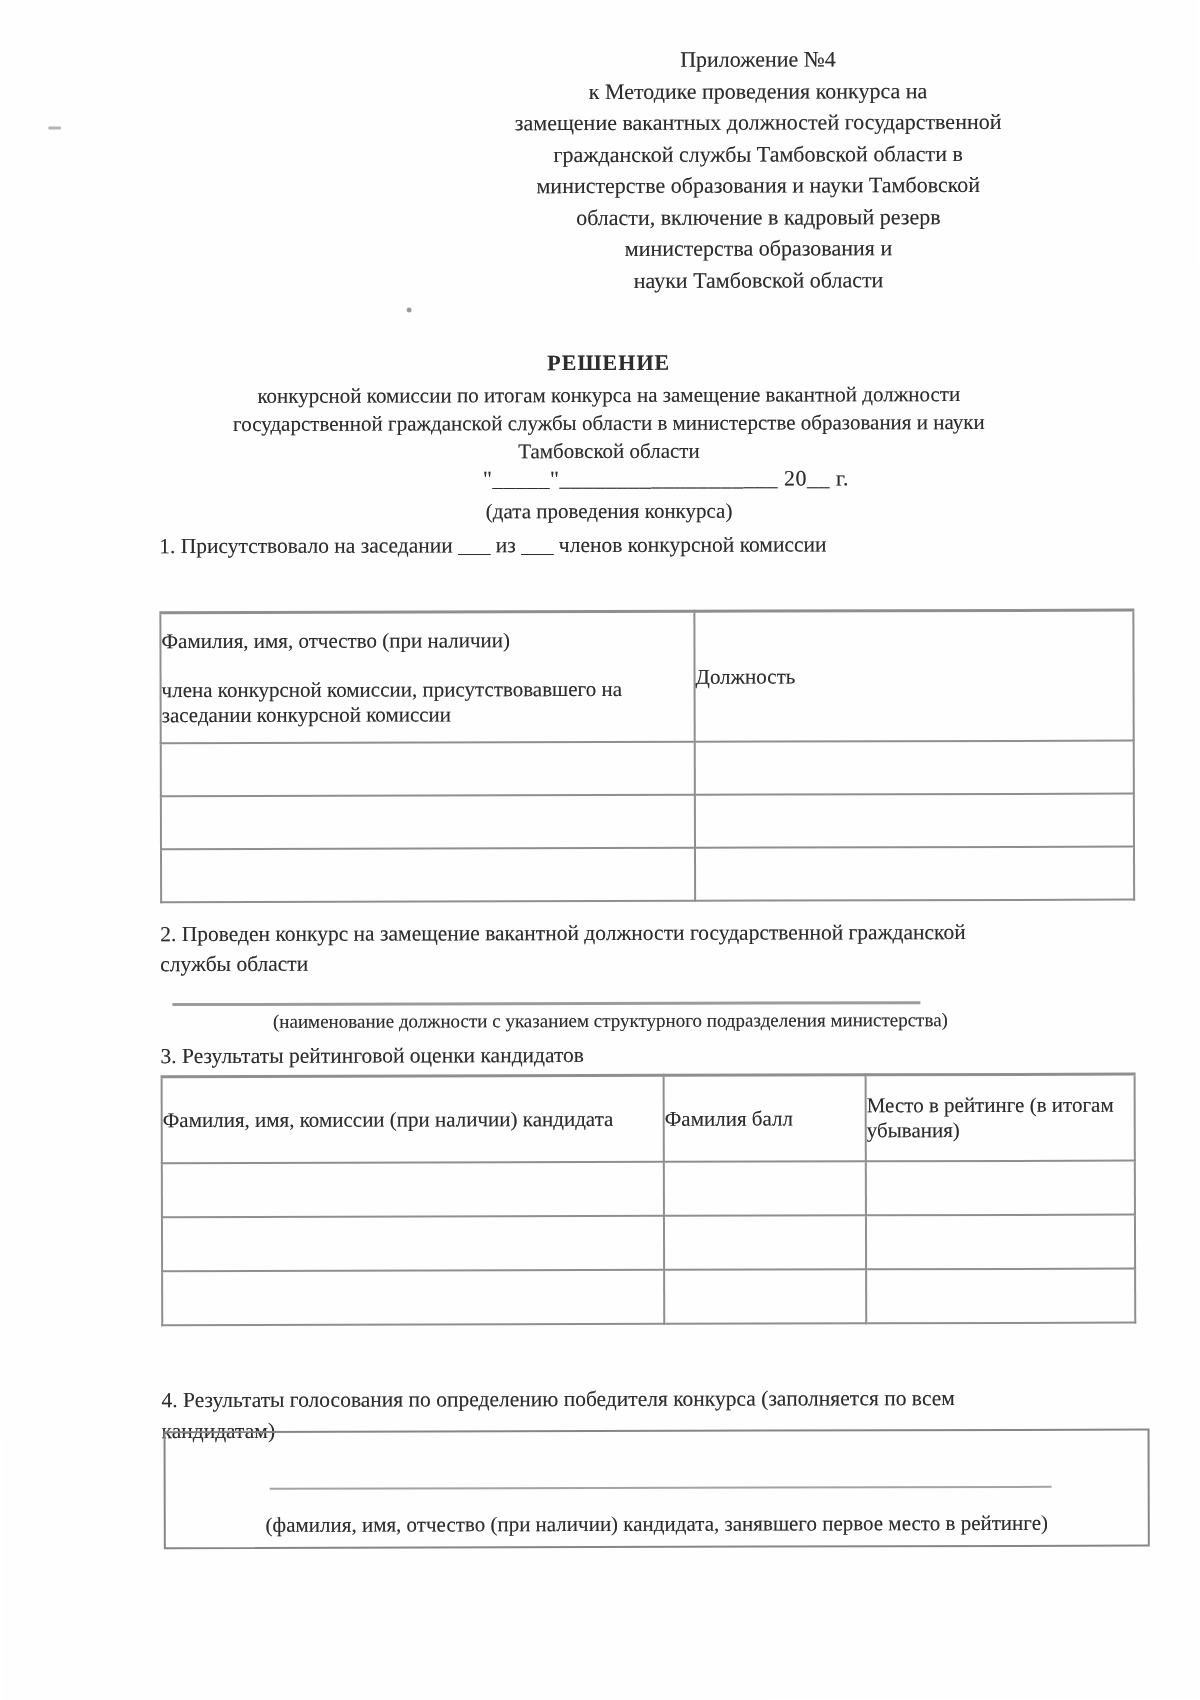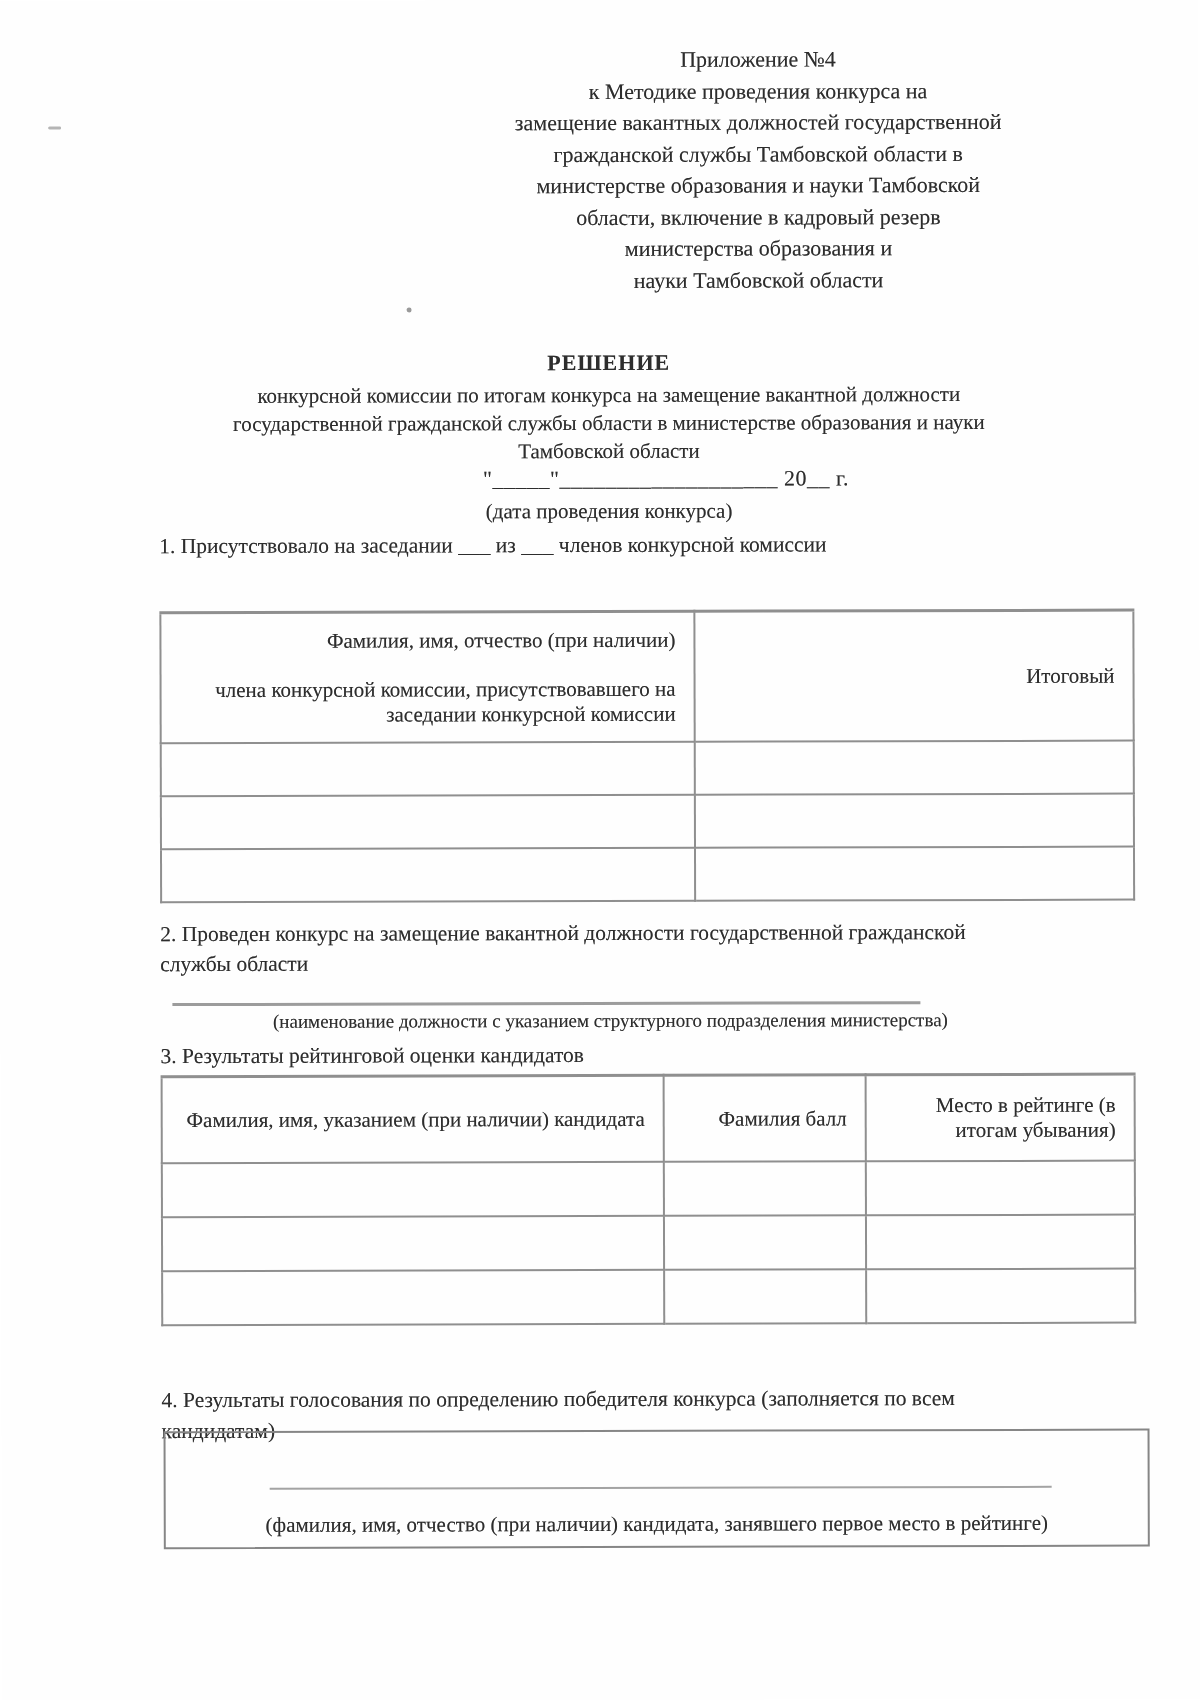--- a/index.html
+++ b/index.html
@@ -38,21 +38,21 @@
   .s2-caption { top: 1010px; font-size: 19px; }
 
   table.form-table {
     position: absolute; left: 160px; border-collapse: collapse;
     table-layout: fixed; width: 973px; font-size: 21px;
   }
   table.form-table, table.form-table td, table.form-table th {
     border: 2px solid #8f8f8f;
   }
   table.form-table { border-top-width: 3px; }
-  table.form-table th { font-weight: normal; text-align: right; vertical-align: middle; padding: 6px 18px; }
+  table.form-table th { font-weight: normal; text-align: left; vertical-align: middle; padding: 6px 0; }
   .table-1 { top: 610px; }
   .table-1 th { height: 116px; vertical-align: top; }
   .table-1 td { height: 49px; }
   .th-gap { height: 24px; }
   .table-2 { top: 1074px; }
   .table-2 th { height: 72px; }
   .table-2 td { height: 50px; }
 
   .s4-box {
     position: absolute; left: 162px; top: 1430px; width: 982px; height: 114px;
@@ -98,21 +98,21 @@
         <col style="width:534px">
         <col style="width:439px">
       </colgroup>
     <tbody>
       <tr>
         <th>
           <div>Фамилия, имя, отчество (при наличии)</div>
           <div class="th-gap"></div>
           <div>члена конкурсной комиссии, присутствовавшего на заседании конкурсной комиссии</div>
         </th>
-        <th>Итоговый</th>
+        <th>Должность</th>
       </tr>
       <tr>
           <td></td>
           <td></td>
         </tr>
       <tr>
           <td></td>
           <td></td>
         </tr>
       <tr>
@@ -129,21 +129,21 @@
   <div class="para s3-title">3. Результаты рейтинговой оценки кандидатов</div>
 
   <table class="form-table table-2">
     <colgroup>
         <col style="width:502px">
         <col style="width:202px">
         <col style="width:269px">
       </colgroup>
     <tbody>
       <tr>
-        <th>Фамилия, имя, указанием (при наличии) кандидата</th>
+        <th>Фамилия, имя, комиссии (при наличии) кандидата</th>
         <th>Фамилия балл</th>
         <th>Место в рейтинге (в итогам убывания)</th>
       </tr>
       <tr>
           <td></td>
           <td></td>
           <td></td>
         </tr>
       <tr>
           <td></td>

